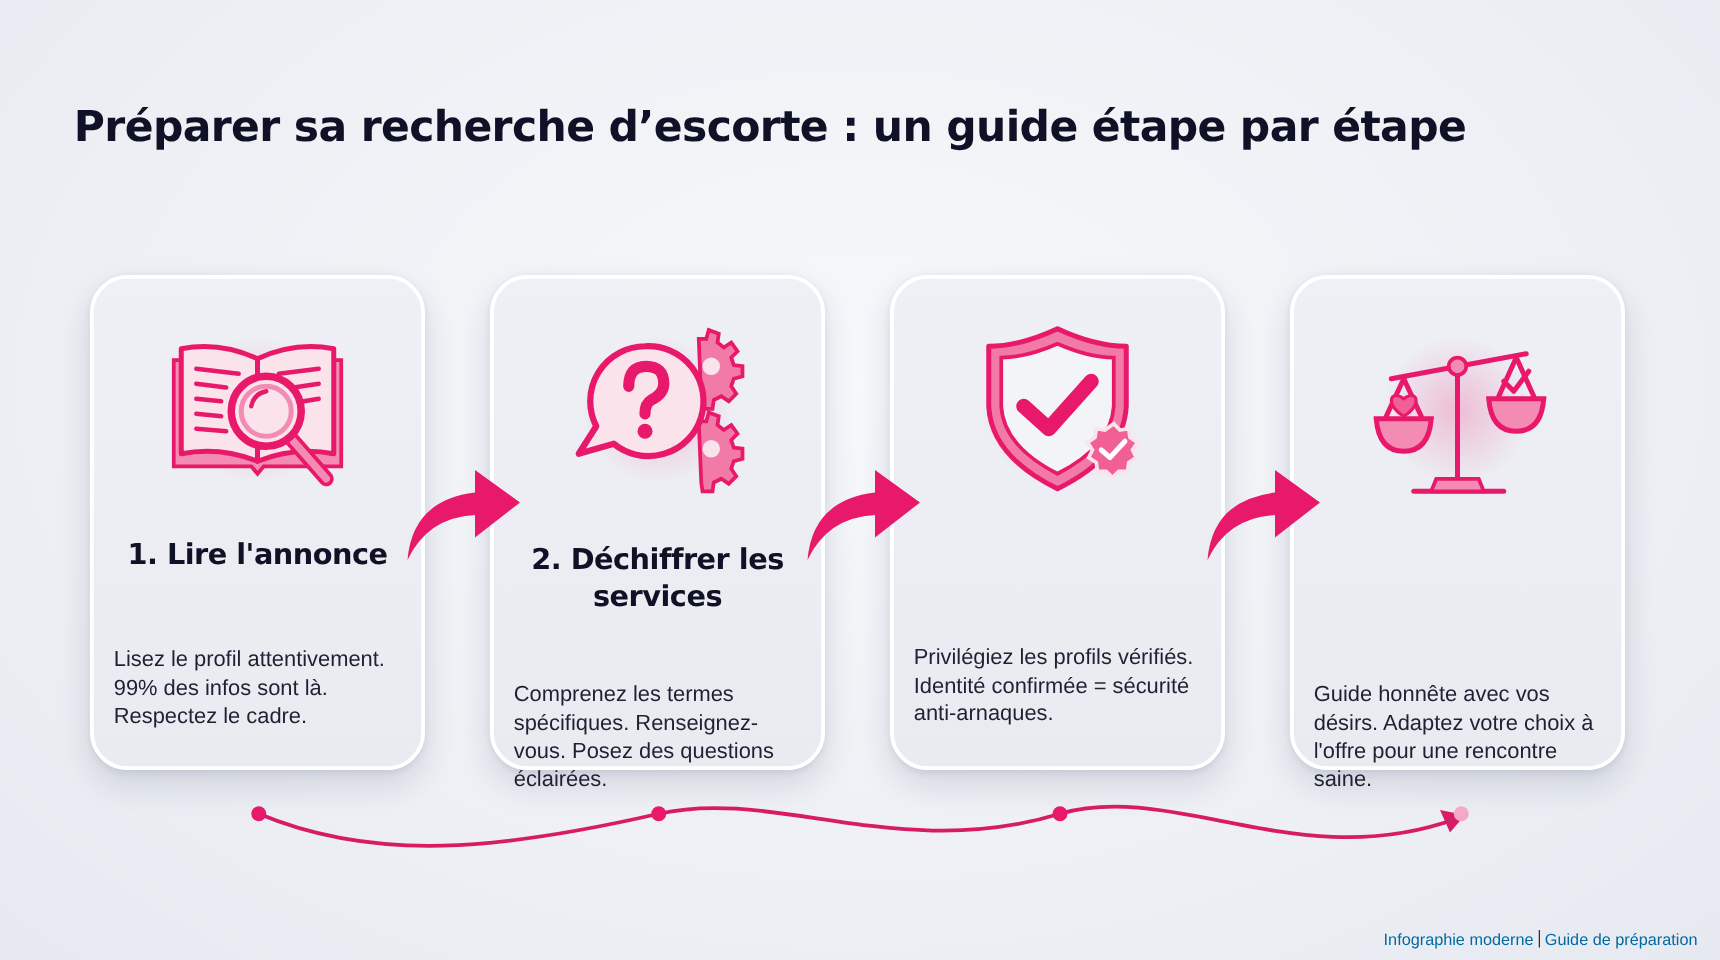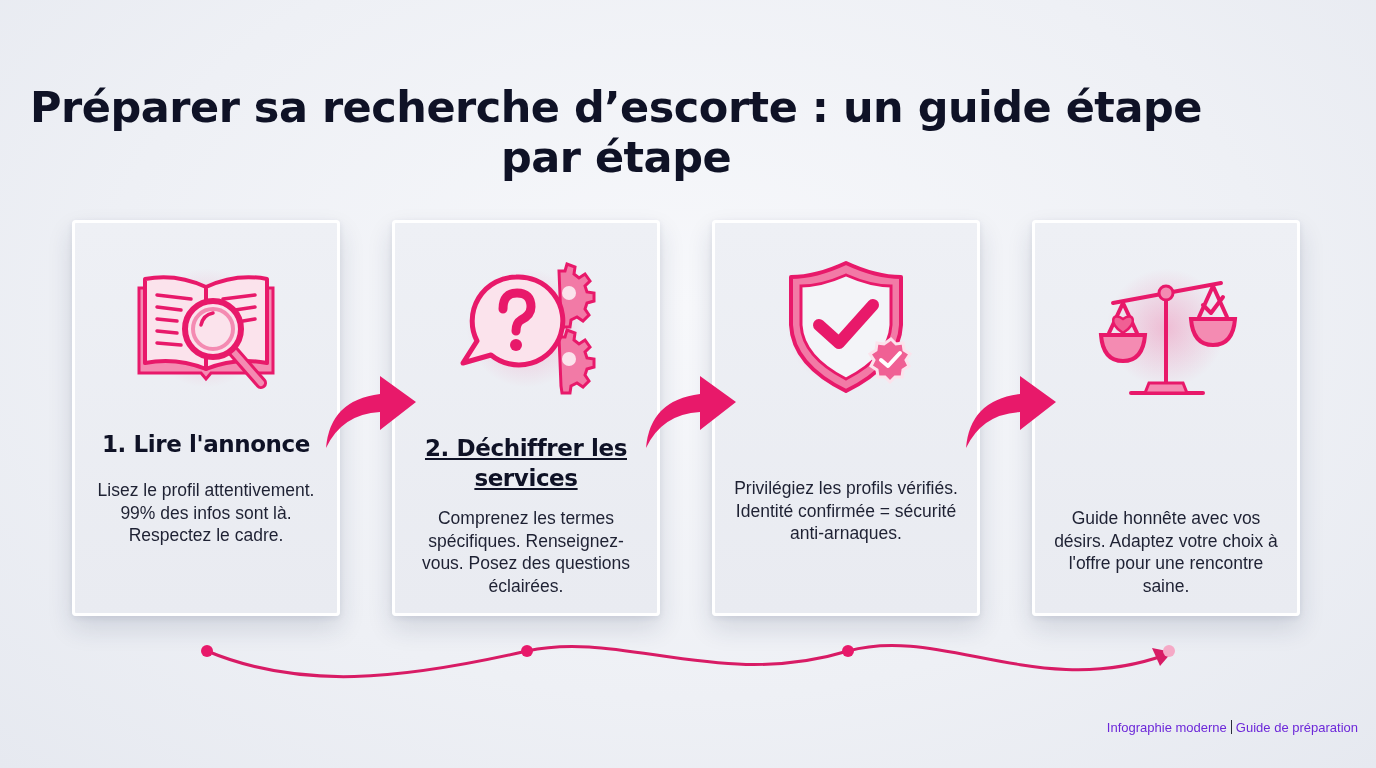--- a/index.html
+++ b/index.html
@@ -4,50 +4,50 @@
   <style>
     html, body { margin: 0; padding: 0; }
     body {
       width: 1376px; height: 768px; overflow: hidden; position: relative;
       background: radial-gradient(ellipse at 50% 40%, #f7f8fb 0%, #eef0f5 60%, #e6e9f0 100%);
       font-family: "Liberation Sans", sans-serif;
       color: #111427;
     }
     .title {
       position: absolute; left: 0; top: 82px; width: 1232px; text-align: center;
-      font-family: "DejaVu Sans", sans-serif; font-weight: bold; font-size: 43px;
+      font-family: "DejaVu Sans", sans-serif; font-weight: bold; font-size: 34px;
       letter-spacing: -0.5px; color: #0f1226;
     }
     .card {
       position: absolute; top: 220px; width: 268px; height: 396px;
-      border-radius: 4px; background: linear-gradient(180deg, #eef0f5 0%, #e9ebf1 100%);
+      border-radius: 30px; background: linear-gradient(180deg, #eef0f5 0%, #e9ebf1 100%);
       border: 3px solid #ffffff;
       box-shadow: 0 12px 26px rgba(30,40,80,0.14), 0 2px 6px rgba(30,40,80,0.08);
       box-sizing: border-box;
     }
     .icon-wrap {
       position: absolute; left: 50%; top: 30px; width: 150px; height: 150px; margin-left: -75px;
     }
     .icon-wrap::before {
       content: ""; position: absolute; left: 15px; top: 15px; width: 120px; height: 120px;
       border-radius: 50%; background: radial-gradient(circle, rgba(240,60,130,0.28) 0%, rgba(240,60,130,0) 70%);
     }
     .icon-wrap svg { position: absolute; left: 0; top: 0; width: 150px; height: 150px; }
     .card-title {
       position: absolute; left: 10px; right: 10px; text-align: center;
       font-family: "DejaVu Sans", sans-serif; font-weight: bold; font-size: 23px; line-height: 30px;
       letter-spacing: -0.4px; color: #0f1226;
     }
     .card-text {
-      position: absolute; left: 16px; right: 16px; text-align: center;
-      font-size: 17.5px; line-height: 22.5px; color: #1e2133;
+      position: absolute; left: 16px; right: 16px; 
+      font-size: 17.5px; line-height: 22.5px; color: #1e2133; margin-top: 37px;
     }
     .arrow { position: absolute; width: 100px; height: 80px; }
     .footer {
-      position: absolute; right: 18px; top: 720px; font-size: 13px; color: #6d28d9;
+      position: absolute; right: 18px; top: 744px; font-size: 13px; color: #0369a1;
     }
     .footer .sep { display: inline-block; width: 1px; height: 14px; background: #2a2d3b; margin: 0 4px; vertical-align: -2px; }
     .timeline { position: absolute; left: 0; top: 0; width: 1376px; height: 768px; pointer-events: none; }
   </style>
 </head>
 <body>
 
 <div class="title">Préparer sa recherche d’escorte : un guide étape par étape</div>
 
 <div class="card" style="left:72px;">
@@ -90,21 +90,21 @@
         <path d="M108 18 l6 0 l2 -7 l8 3 l-1 7 l5 4 l6 -4 l5 7 l-5 5 l2 6 l7 1 l0 8 l-7 2 l-2 6 l4 6 l-6 6 l-6 -4 l-6 3 l-1 7 l-8 0 l-1 -7 z"></path>
         <path d="M108 84 l6 0 l2 -7 l8 3 l-1 7 l5 4 l6 -4 l5 7 l-5 5 l2 6 l7 1 l0 8 l-7 2 l-2 6 l4 6 l-6 6 l-6 -4 l-6 3 l-1 7 l-8 0 l-1 -7 z"></path>
       </g>
       <circle cx="118" cy="40" r="7" fill="#fbe3ec"></circle>
       <circle cx="118" cy="106" r="7" fill="#fbe3ec"></circle>
       <path d="M65 24 A44 44 0 1 1 40 102 L12 110 L26 88 A44 44 0 0 1 65 24 Z" fill="#fbe3ec" stroke="#e8196a" stroke-width="5" stroke-linejoin="round"></path>
       <path d="M52 56 Q52 40 66 40 Q80 40 80 54 Q80 62 70 67 Q65 70 65 78" fill="none" stroke="#e8196a" stroke-width="9" stroke-linecap="round"></path>
       <circle cx="65" cy="92" r="6" fill="#e8196a"></circle>
     </svg>
   </div>
-  <div class="card-title" style="top:210px;text-decoration:underline;">2. Déchiffrer les services</div>
+  <div class="card-title" style="top:210px;">2. Déchiffrer les services</div>
   <div class="card-text" style="top:284px;">Comprenez les termes spécifiques. Renseignez-vous. Posez des questions éclairées.</div>
 </div>
 
 <div class="card" style="left:712px;">
   <div class="icon-wrap">
     <svg viewBox="0 0 150 150">
       <path d="M75 10 Q105 24 130 24 L130 72 Q128 112 75 138 Q22 112 20 72 L20 24 Q45 24 75 10 Z" fill="#f27aa6" stroke="#e8196a" stroke-width="4" stroke-linejoin="round"></path>
       <path d="M75 22 Q100 33 120 33 L120 72 Q118 104 75 126 Q32 104 30 72 L30 33 Q50 33 75 22 Z" fill="#f3f4f8" stroke="#e8196a" stroke-width="3"></path>
       <path d="M48 72 L68 90 L102 52" fill="none" stroke="#e8196a" stroke-width="12" stroke-linecap="round" stroke-linejoin="round"></path>
       <path d="M120 86 l5 5 l7 -1 l1 7 l6 4 l-4 6 l3 6 l-6 4 l-1 7 l-7 0 l-5 5 l-5 -5 l-7 0 l-1 -7 l-6 -4 l3 -6 l-4 -6 l6 -4 l1 -7 l7 1 z" fill="#f06094" stroke="#fbe3ec" stroke-width="3"></path>

